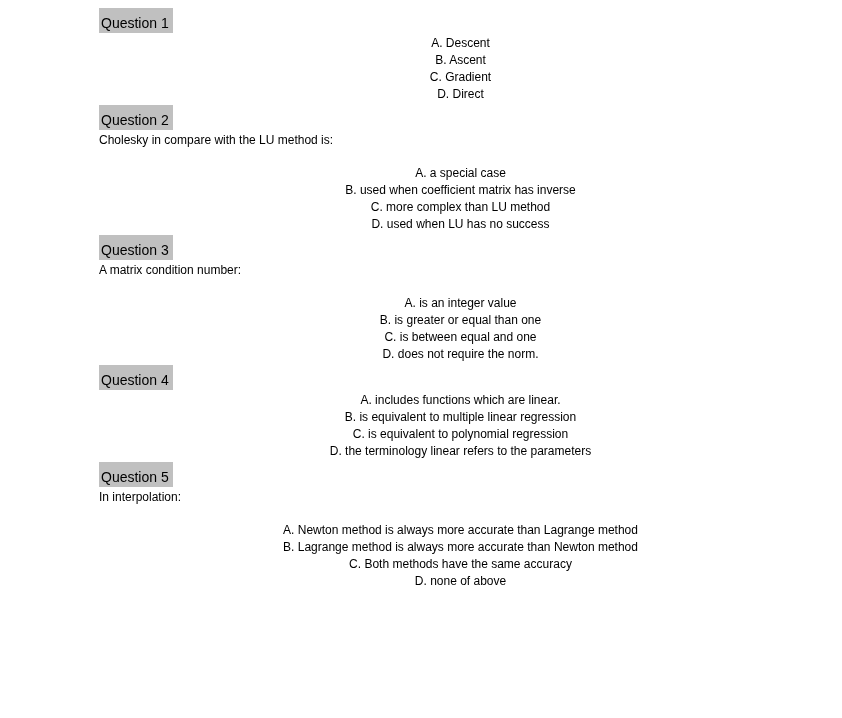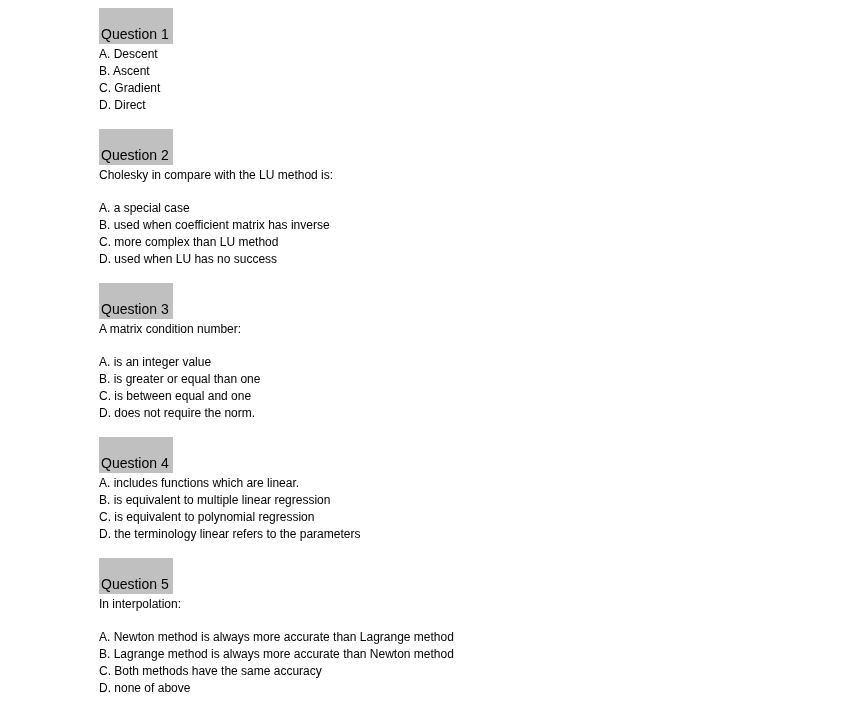--- a/index.html
+++ b/index.html
@@ -10,36 +10,36 @@
     color: #000000;
     -webkit-font-smoothing: antialiased;
   }
   .page {
     width: 842px;
     height: 718px;
     padding: 8px 20px 0 99px;
     overflow: hidden;
     background: #ffffff;
   }
-  .question + .question { margin-top: 15px; }
+  .question + .question { margin-top: 2px; }
   .q-header {
     display: inline-block;
     background: #c0c0c0;
     font-size: 14px;
     font-weight: 400;
     line-height: 17px;
-    padding: 18px 4px 1px 2px;
+    padding: 7px 4px 1px 2px;
     margin-bottom: 2px;
   }
   .q-prompt {
     max-width: 628px;
     line-height: 17px;
     margin-bottom: 16px;
   }
-  .q-options { list-style: none; }
+  .q-options { list-style: none; text-align: center; }
   .q-option { line-height: 17px; }
 </style>
 </head>
 <body>
 
 <div class="page">
   <div id="questions">
   <section class="question">
     <h2 class="q-header">Question 1</h2>
     <ul class="q-options">

